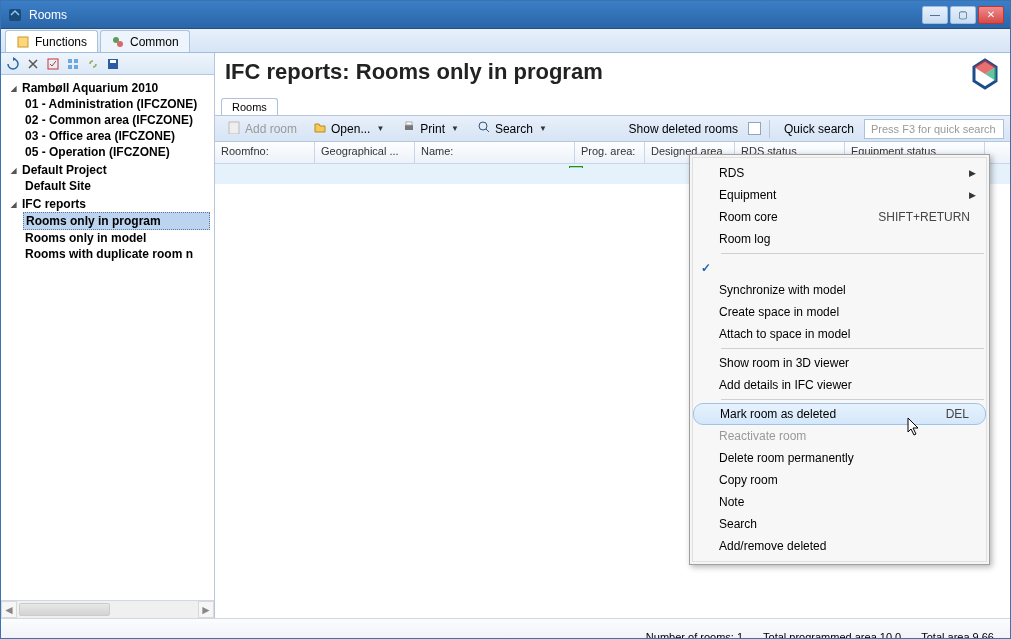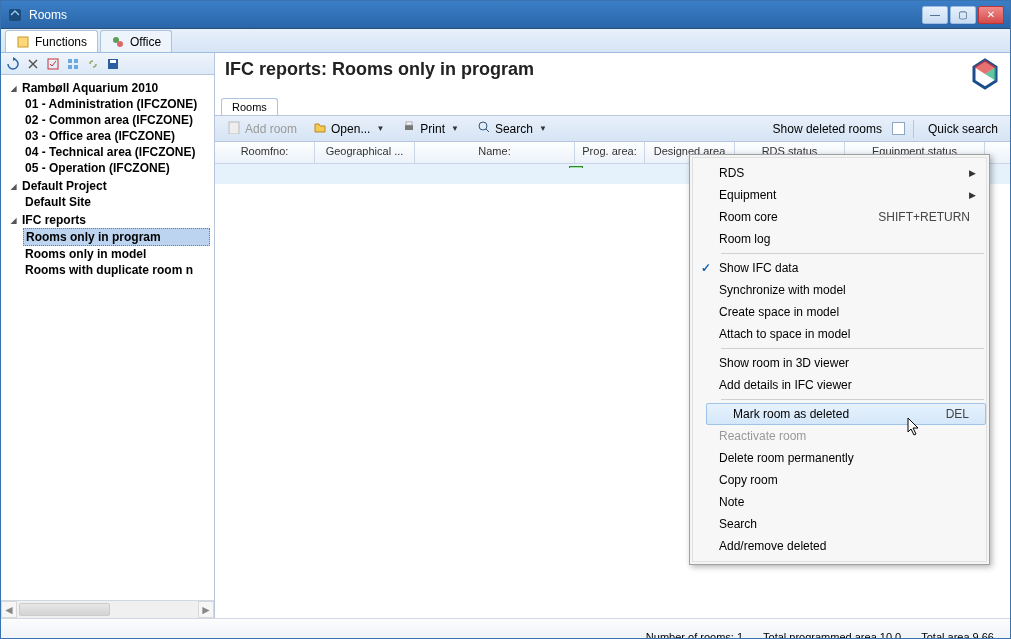--- a/index.html
+++ b/index.html
@@ -114,21 +114,21 @@
     .scroll-thumb { position:absolute; left:2px; top:2px; height:calc(100% - 4px); width:50%; background: linear-gradient(to bottom,#e7e7e7,#d3d3d3); border:1px solid #ccc; border-radius:2px; }
 
     .main {
       flex: 1;
       display: flex;
       flex-direction: column;
       overflow: hidden;
       position: relative;
     }
     .page-title {
-      font-size: 18px;
+      font-size: 22px;
       font-weight: bold;
       padding: 6px 10px 8px 10px;
       color: #222;
     }
     .inner-tabs {
       height: 22px;
       border-bottom: 1px solid #b7c6da;
       display: flex;
       align-items: flex-end;
       padding-left: 6px;
@@ -183,21 +183,20 @@
       display:flex;
     }
     .th {
       border-right: 1px solid #cad6e8;
       padding: 3px 6px;
       font-size: 11px;
       color:#333;
       overflow: hidden;
       white-space: nowrap;
       text-overflow: ellipsis;
-      text-align: center;
     }
     .col0{width:100px} .col1{width:100px} .col2{width:160px}
     .col3{width:70px} .col4{width:90px} .col5{width:110px} .col6{width:140px}
 
     .tr { display:flex; height:20px; align-items:center; }
     .tr.selected { background:#e5f1fb;flex-direction:column; }
     .td { padding:2px 6px; font-size:11px; overflow: hidden; white-space: nowrap; text-overflow: ellipsis; }
     .row-icon { width:14px; height:14px; display:inline-block; margin-right:4px; border:1px solid #2a8a2a; background:#a5e0a5; vertical-align:middle; }
 
     .context-menu {
@@ -215,21 +214,21 @@
       display:flex;
       align-items:center;
       height:22px;
       padding: 0 8px 0 0;
       cursor:pointer;
     }
     .cm-item .gut { width:26px; display:flex; align-items:center; justify-content:center; }
     .cm-item .lbl { flex:1; }
     .cm-item .accel { color:#444; padding-right:8px; }
     .cm-item .arrow { font-size:9px; color:#333; padding-right:2px; }
-    .cm-item.highlight { background: linear-gradient(to bottom,#e7f2fd,#d4e7fa); border:1px solid #9fc3e6; border-radius:2px;margin-left:13px; }
+    .cm-item.highlight { background: linear-gradient(to bottom,#e7f2fd,#d4e7fa); border:1px solid #9fc3e6; border-radius:10px; }
     .cm-item.disabled { color:#999; }
     .cm-sep { height:1px; background:#d0d0d0; margin:3px 2px 3px 28px; }
     .check-mark { color:#1a63b0; font-weight:bold; }
 
     .cursor {
       position:absolute;
       left: 692px; top: 364px;
       width:14px; height:20px;
       pointer-events:none;
     }
@@ -276,21 +275,21 @@
     </span>
     <span>Functions</span>
   </div>
   <div class="tab-outer">
     <span class="tab-icon">
       <svg width="12" height="12">
           <circle cx="4" cy="4" r="3" fill="#5a9e5a"></circle>
           <circle cx="8" cy="8" r="3" fill="#d96a6a"></circle>
         </svg>
     </span>
-    <span>Office</span>
+    <span>Common</span>
   </div>
 </div>
 
 <div class="body-area">
 
   <div class="sidebar">
     <div class="side-toolbar">
       <span class="tool-icon">
           <svg width="14" height="14">
             <path d="M7 2 A5 5 0 1 1 2 7" stroke="#2767a8" fill="none" stroke-width="1.5"></path>
@@ -338,23 +337,20 @@
           <div class="tree-row">
               <span class="tree-label child">01 - Administration (IFCZONE)</span>
             </div>
           <div class="tree-row">
               <span class="tree-label child">02 - Common area (IFCZONE)</span>
             </div>
           <div class="tree-row">
               <span class="tree-label child">03 - Office area (IFCZONE)</span>
             </div>
           <div class="tree-row">
-              <span class="tree-label child">04 - Technical area (IFCZONE)</span>
-            </div>
-          <div class="tree-row">
               <span class="tree-label child">05 - Operation (IFCZONE)</span>
             </div>
         </div>
       </div>
       <div class="tree-node">
         <div class="tree-row">
           <span class="expander">◢</span>
           <span class="tree-label">Default Project</span>
         </div>
         <div class="tree-children">
@@ -436,20 +432,23 @@
             </svg></span>
         <span>Search</span>
         <span class="tdrop">▼</span>
       </div>
 
       <div class="spacer"></div>
       <span class="qlabel">Show deleted rooms</span>
       <div class="chk"></div>
       <div class="tsep"></div>
       <span class="qlabel">Quick search</span>
+      <div class="quick-input">
+        <span>Press F3 for quick search</span>
+      </div>
     </div>
 
     <div class="table-area">
       <div class="table-headers">
         <div class="th col0">Roomfno:</div>
         <div class="th col1">Geographical ...</div>
         <div class="th col2">Name:</div>
         <div class="th col3">Prog. area:</div>
         <div class="th col4">Designed area</div>
         <div class="th col5">RDS status</div>
@@ -485,21 +484,20 @@
           </div>
           <div class="cm-item">
             <span class="gut"></span>
             <span class="lbl">Room log</span>
           </div>
           <div class="cm-sep"></div>
           <div class="cm-item">
             <span class="gut">
               <span class="check-mark">✓</span>
             </span>
-            <span class="lbl">Show IFC data</span>
           </div>
           <div class="cm-item">
             <span class="gut"></span>
             <span class="lbl">Synchronize with model</span>
           </div>
           <div class="cm-item">
             <span class="gut"></span>
             <span class="lbl">Create space in model</span>
           </div>
           <div class="cm-item">

